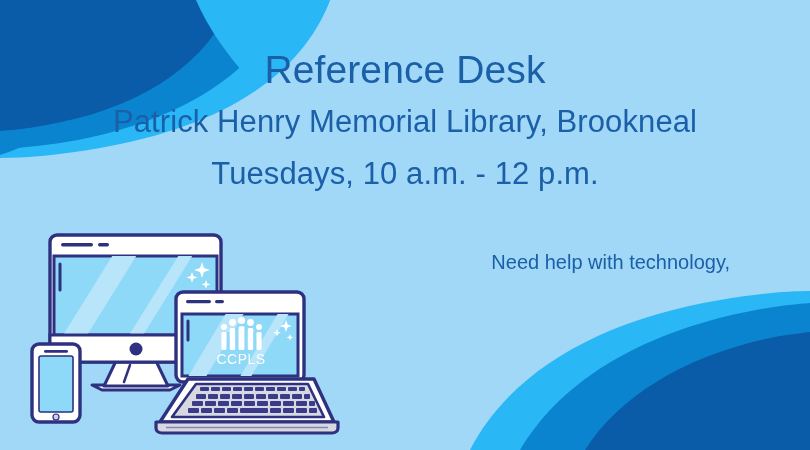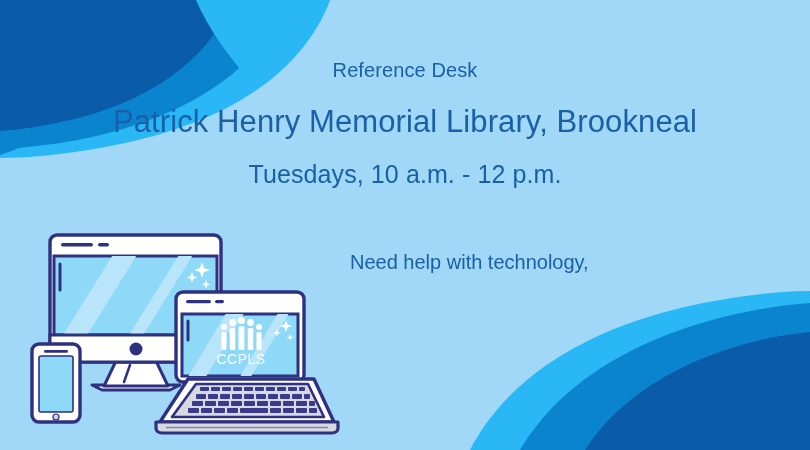--- a/index.html
+++ b/index.html
@@ -25,35 +25,35 @@
   .text-stack {
     position: absolute;
     left: 0;
     top: 44px;
     width: 810px;
     text-align: center;
     z-index: 3;
   }
   .headline {
     color: #1a5fa8;
-    font-size: 20px;
+    font-size: 39px;
     line-height: 52px;
     font-weight: 400;
     letter-spacing: 0.1px;
     white-space: nowrap;
   }
   .headline.line2 { font-size: 31px; }
-  .headline.line3 { font-size: 25px; }
+  .headline.line3 { font-size: 31px; }
 
   .body-copy {
     position: absolute;
     left: 350px;
     top: 248px;
     width: 380px;
-    text-align: left;
+    text-align: right;
     z-index: 3;
     color: #1a5fa8;
     font-size: 20px;
     line-height: 29px;
   }
   .body-copy div { white-space: nowrap; }
 
   #devices {
     position: absolute;
     left: 20px;

